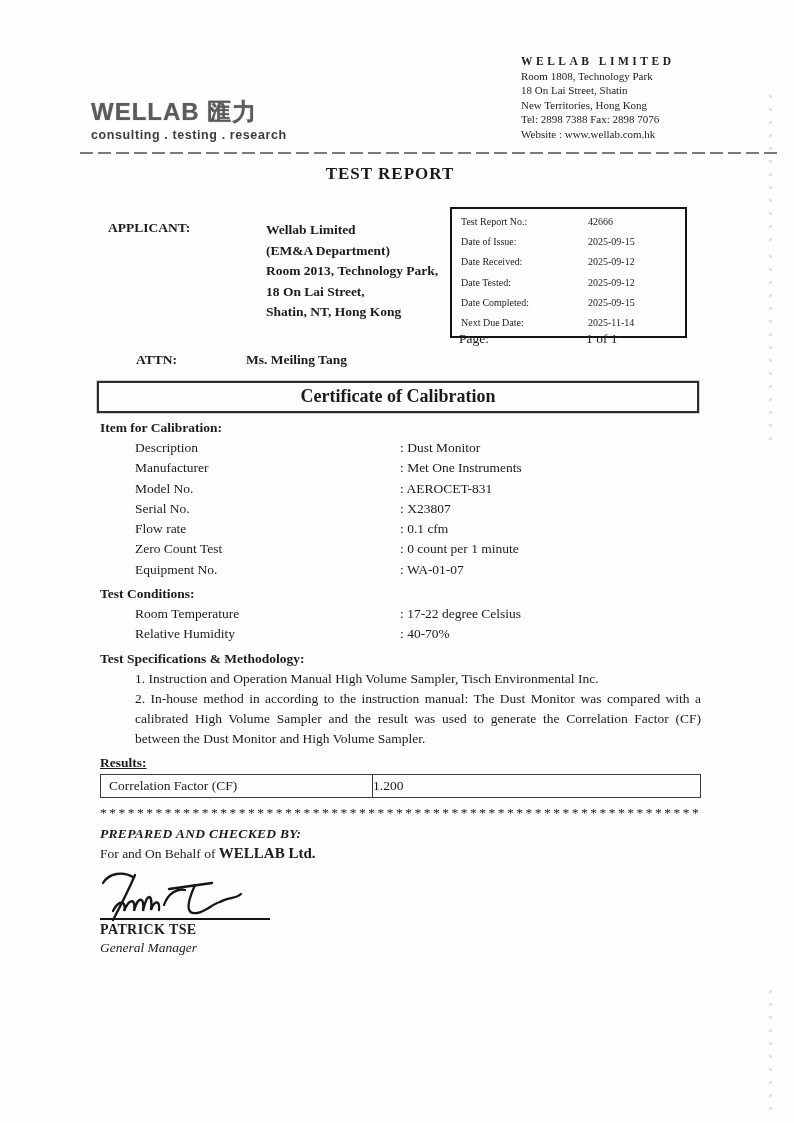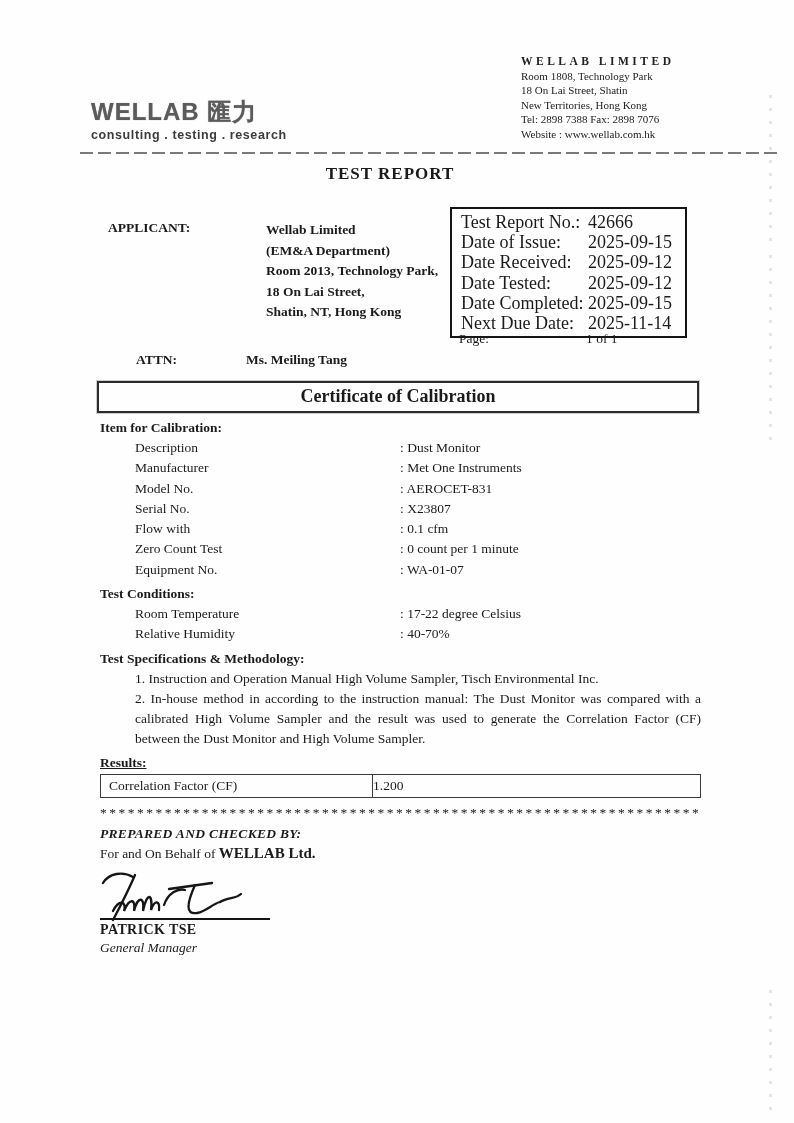--- a/index.html
+++ b/index.html
@@ -43,21 +43,21 @@
 
   
   .applicant { position:absolute; left:108px; top:220px; display:flex; font-size:13.5px;gap:48px; }
   .applicant-label { width:110px; font-weight:700; }
   .applicant-lines { font-weight:700; line-height:20.5px; }
 
   
   .info-box {
     position:absolute; left:450px; top:207px; width:237px;
     border:2px solid #151515; padding:3px 4px 3px 9px;
-    font-size:18px; line-height:20.2px;
+    font-size:10px; line-height:20.2px;
   }
   .ib-row { display:flex; }
   .ib-label { width:127px; }
   .page-row { position:absolute; left:459px; top:331px; display:flex; font-size:13.5px; }
   .page-row .ib-label { width:127px; }
 
   .attn-row { position:absolute; left:108px; top:352px; display:flex; font-size:13.5px;margin-left:28px; }
   .attn-label { width:110px; font-weight:700; }
   .attn-value { font-weight:700; }
 
@@ -203,21 +203,21 @@
     </div>
     <div class="kv-row">
       <span class="kv-label">Model No.</span>
       <span class="kv-value">: AEROCET-831</span>
     </div>
     <div class="kv-row">
       <span class="kv-label">Serial No.</span>
       <span class="kv-value">: X23807</span>
     </div>
     <div class="kv-row">
-      <span class="kv-label">Flow with</span>
+      <span class="kv-label">Flow rate</span>
       <span class="kv-value">: 0.1 cfm</span>
     </div>
     <div class="kv-row">
       <span class="kv-label">Zero Count Test</span>
       <span class="kv-value">: 0 count per 1 minute</span>
     </div>
     <div class="kv-row">
       <span class="kv-label">Equipment No.</span>
       <span class="kv-value">: WA-01-07</span>
     </div>

